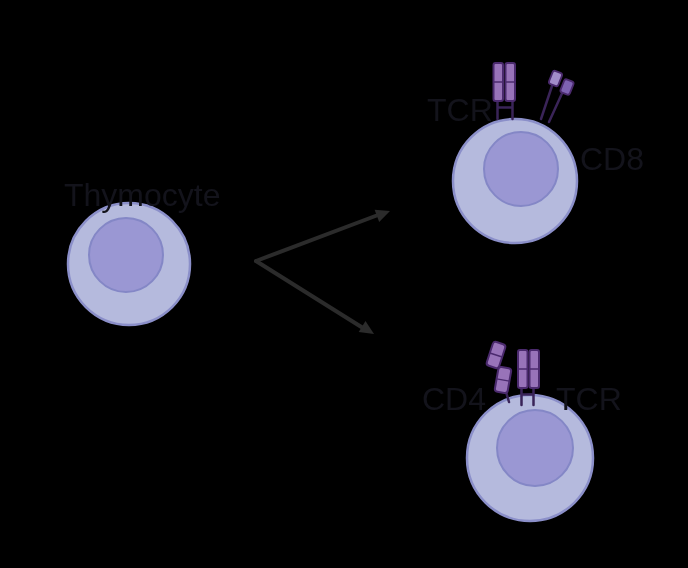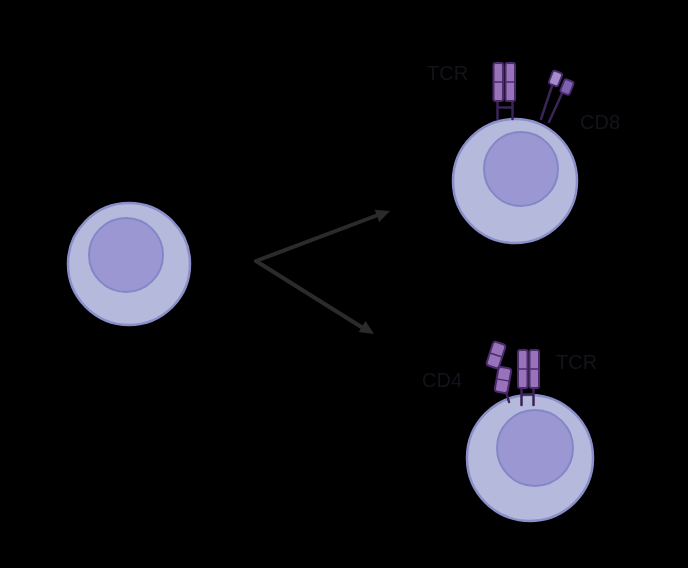--- a/index.html
+++ b/index.html
@@ -12,30 +12,31 @@
     position: relative;
     width: 688px;
     height: 568px;
     background: var(--background, #000);
     overflow: hidden;
   }
   .stage svg { position: absolute; left: 0; top: 0; }
   .diagram-label {
     position: absolute;
     color: var(--label-text, #13131b);
-    font-size: 20px;
+    font-size: 32px;
     font-weight: 500;
     line-height: 1;
     white-space: nowrap;
     user-select: none;
+    margin-top: 31px;
   }
   .lbl-thymocyte { left: 64px;  top: 148px; }
   .lbl-tcr-top   { left: 427px; top: 63px;  }
   .lbl-cd8       { left: 580px; top: 112px; }
-  .lbl-cd4       { left: 422px; top: 370px; }
+  .lbl-cd4       { left: 422px; top: 352px; }
   .lbl-tcr-bot   { left: 556px; top: 352px; }
 
   .cell-body    { fill: var(--cell-fill); stroke: var(--cell-border); stroke-width: 2.5; }
   .cell-nucleus { fill: var(--nucleus-fill); stroke: var(--nucleus-border); stroke-width: 2; }
 
   .arrow-line { stroke: var(--arrow); stroke-width: 4; fill: none; stroke-linecap: round; }
   .arrow-head { fill: var(--arrow); stroke: none; }
 
   .receptor-bar   { fill: var(--receptor-fill); stroke: var(--receptor-border); stroke-width: 2; }
   .receptor-cap-a { fill: var(--receptor-fill-light); stroke: var(--receptor-border); stroke-width: 1.8; }
@@ -101,17 +102,18 @@
       <g>
         <path class="receptor-stem" d="M521.5 388 L521.5 405 M533.5 388 L533.5 405 M521.5 394.5 L533.5 394.5"></path>
         <rect class="receptor-bar" x="518" y="350" width="9.5" height="38" rx="2"></rect>
         <rect class="receptor-bar" x="529.5" y="350" width="9.5" height="38" rx="2"></rect>
         <line class="receptor-sep" x1="518" y1="369" x2="527.5" y2="369"></line>
         <line class="receptor-sep" x1="529.5" y1="369" x2="539" y2="369"></line>
       </g>
     </g>
   </svg>
 
+  <div class="diagram-label lbl-thymocyte">Thymocyte</div>
   <div class="diagram-label lbl-tcr-top">TCR</div>
   <div class="diagram-label lbl-cd8">CD8</div>
   <div class="diagram-label lbl-cd4">CD4</div>
   <div class="diagram-label lbl-tcr-bot">TCR</div>
 </div>
 
 </body></html>

